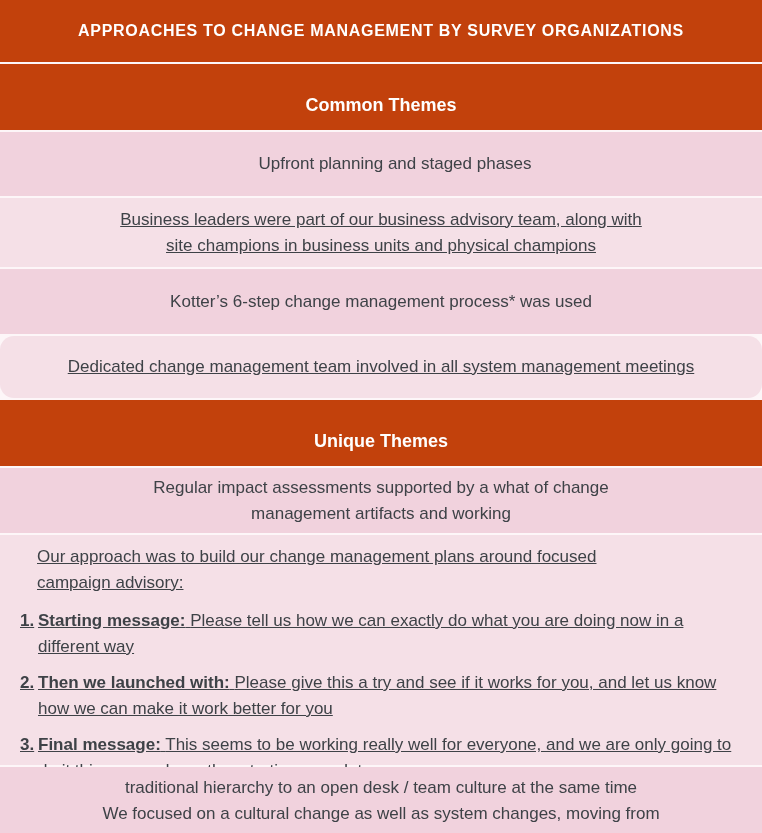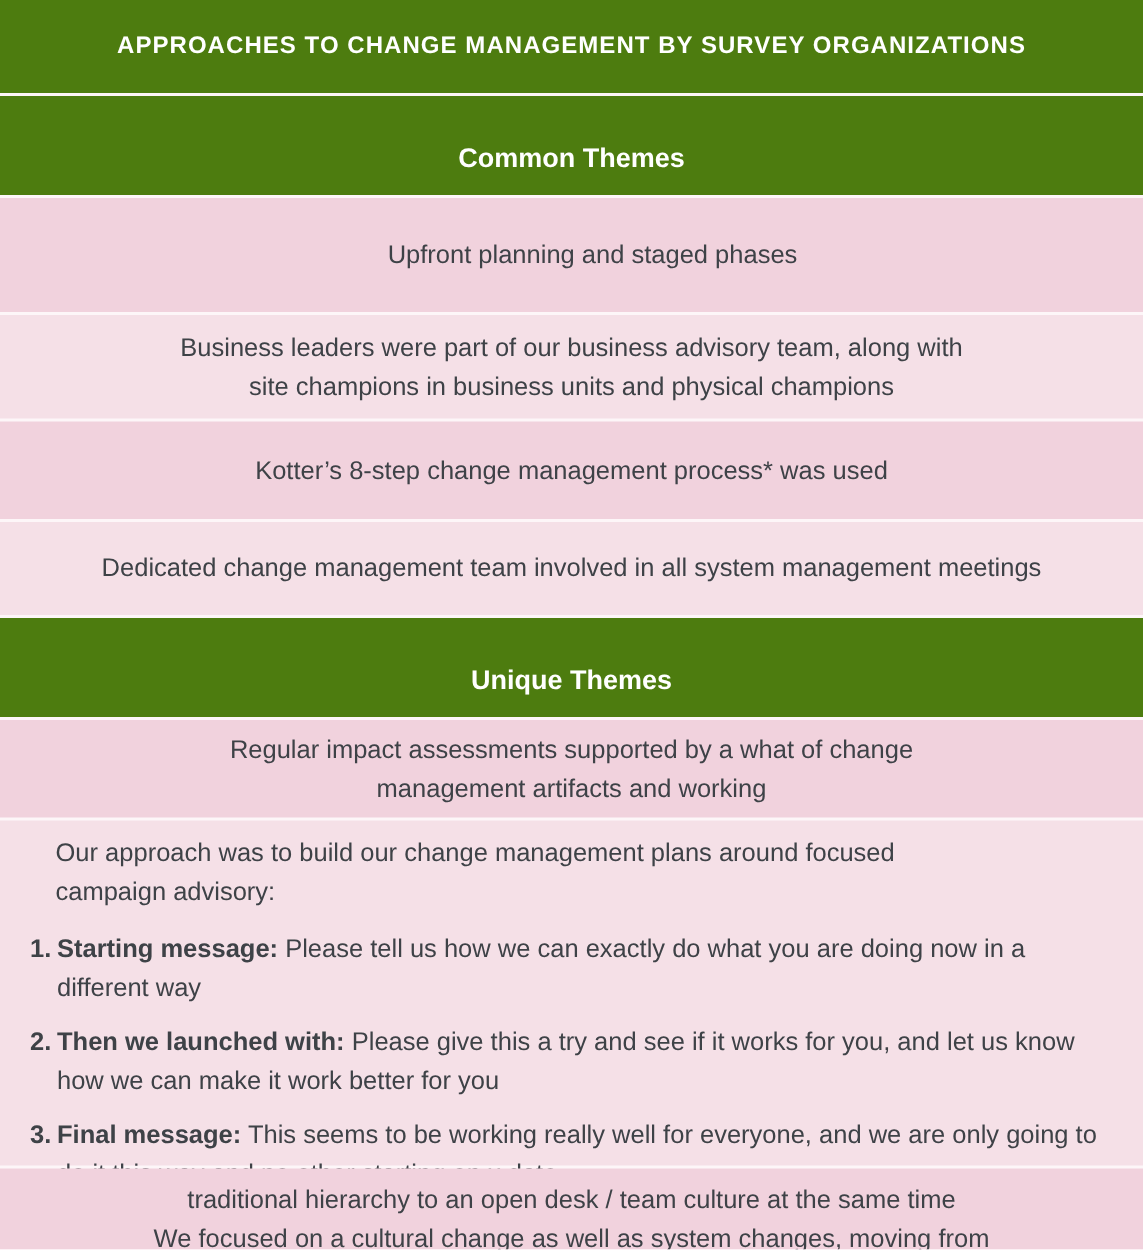--- a/index.html
+++ b/index.html
@@ -21,21 +21,21 @@
   .block {
     flex: 0 0 auto;
     display: flex;
     flex-direction: column;
     justify-content: center;
     align-items: center;
     box-sizing: border-box;
   }
   
   .bar {
-    background: #4d7c0f;
+    background: #c2410c;
     color: #ffffff;
   }
   .bar.title-bar { height: 62px; }
   .bar.title-bar .bar-text {
     font-size: 16px;
     font-weight: bold;
     letter-spacing: 0.7px;
     text-transform: uppercase;
   }
   .bar.sub-bar { height: 66px; }
@@ -45,25 +45,25 @@
     margin-top: 16px;
   }
   
   .row {
     color: #3e4247;
     font-size: 17px;
     line-height: 26px;
     text-align: center;
   }
   .row-dark  { background: #f1d2dd; }
-  .row-light { background: #f5e0e7; }
-  .h64  { height: 76px; padding-left: 28px; }
+  .row-light { background: #f5e0e7; text-decoration: underline; }
+  .h64  { height: 64px; padding-left: 28px; }
   .h69  { height: 69px; }
   .h65  { height: 65px; }
-  .h62  { height: 62px; }
+  .h62  { height: 62px; border-radius: 14px; }
   .h68  { height: 68px; }
   .h230 { height: 230px; }
   .line { display: block; }
   
   .approach {
     justify-content: flex-start;
     align-items: stretch;
     text-align: left;
     padding: 9px 22px 0 20px;
   }
@@ -97,21 +97,21 @@
   <div class="block row row-dark h64">
     <span class="line">Upfront planning and staged phases</span>
   </div>
 
   <div class="block row row-light h69">
     <span class="line">Business leaders were part of our business advisory team, along with</span>
     <span class="line">site champions in business units and physical champions</span>
   </div>
 
   <div class="block row row-dark h65">
-    <span class="line">Kotter’s 8-step change management process* was used</span>
+    <span class="line">Kotter’s 6-step change management process* was used</span>
   </div>
 
   <div class="block row row-light h62">
     <span class="line">Dedicated change management team involved in all system management meetings</span>
   </div>
 
   <div class="block bar sub-bar">
     <span class="bar-text">Unique Themes</span>
   </div>
 

